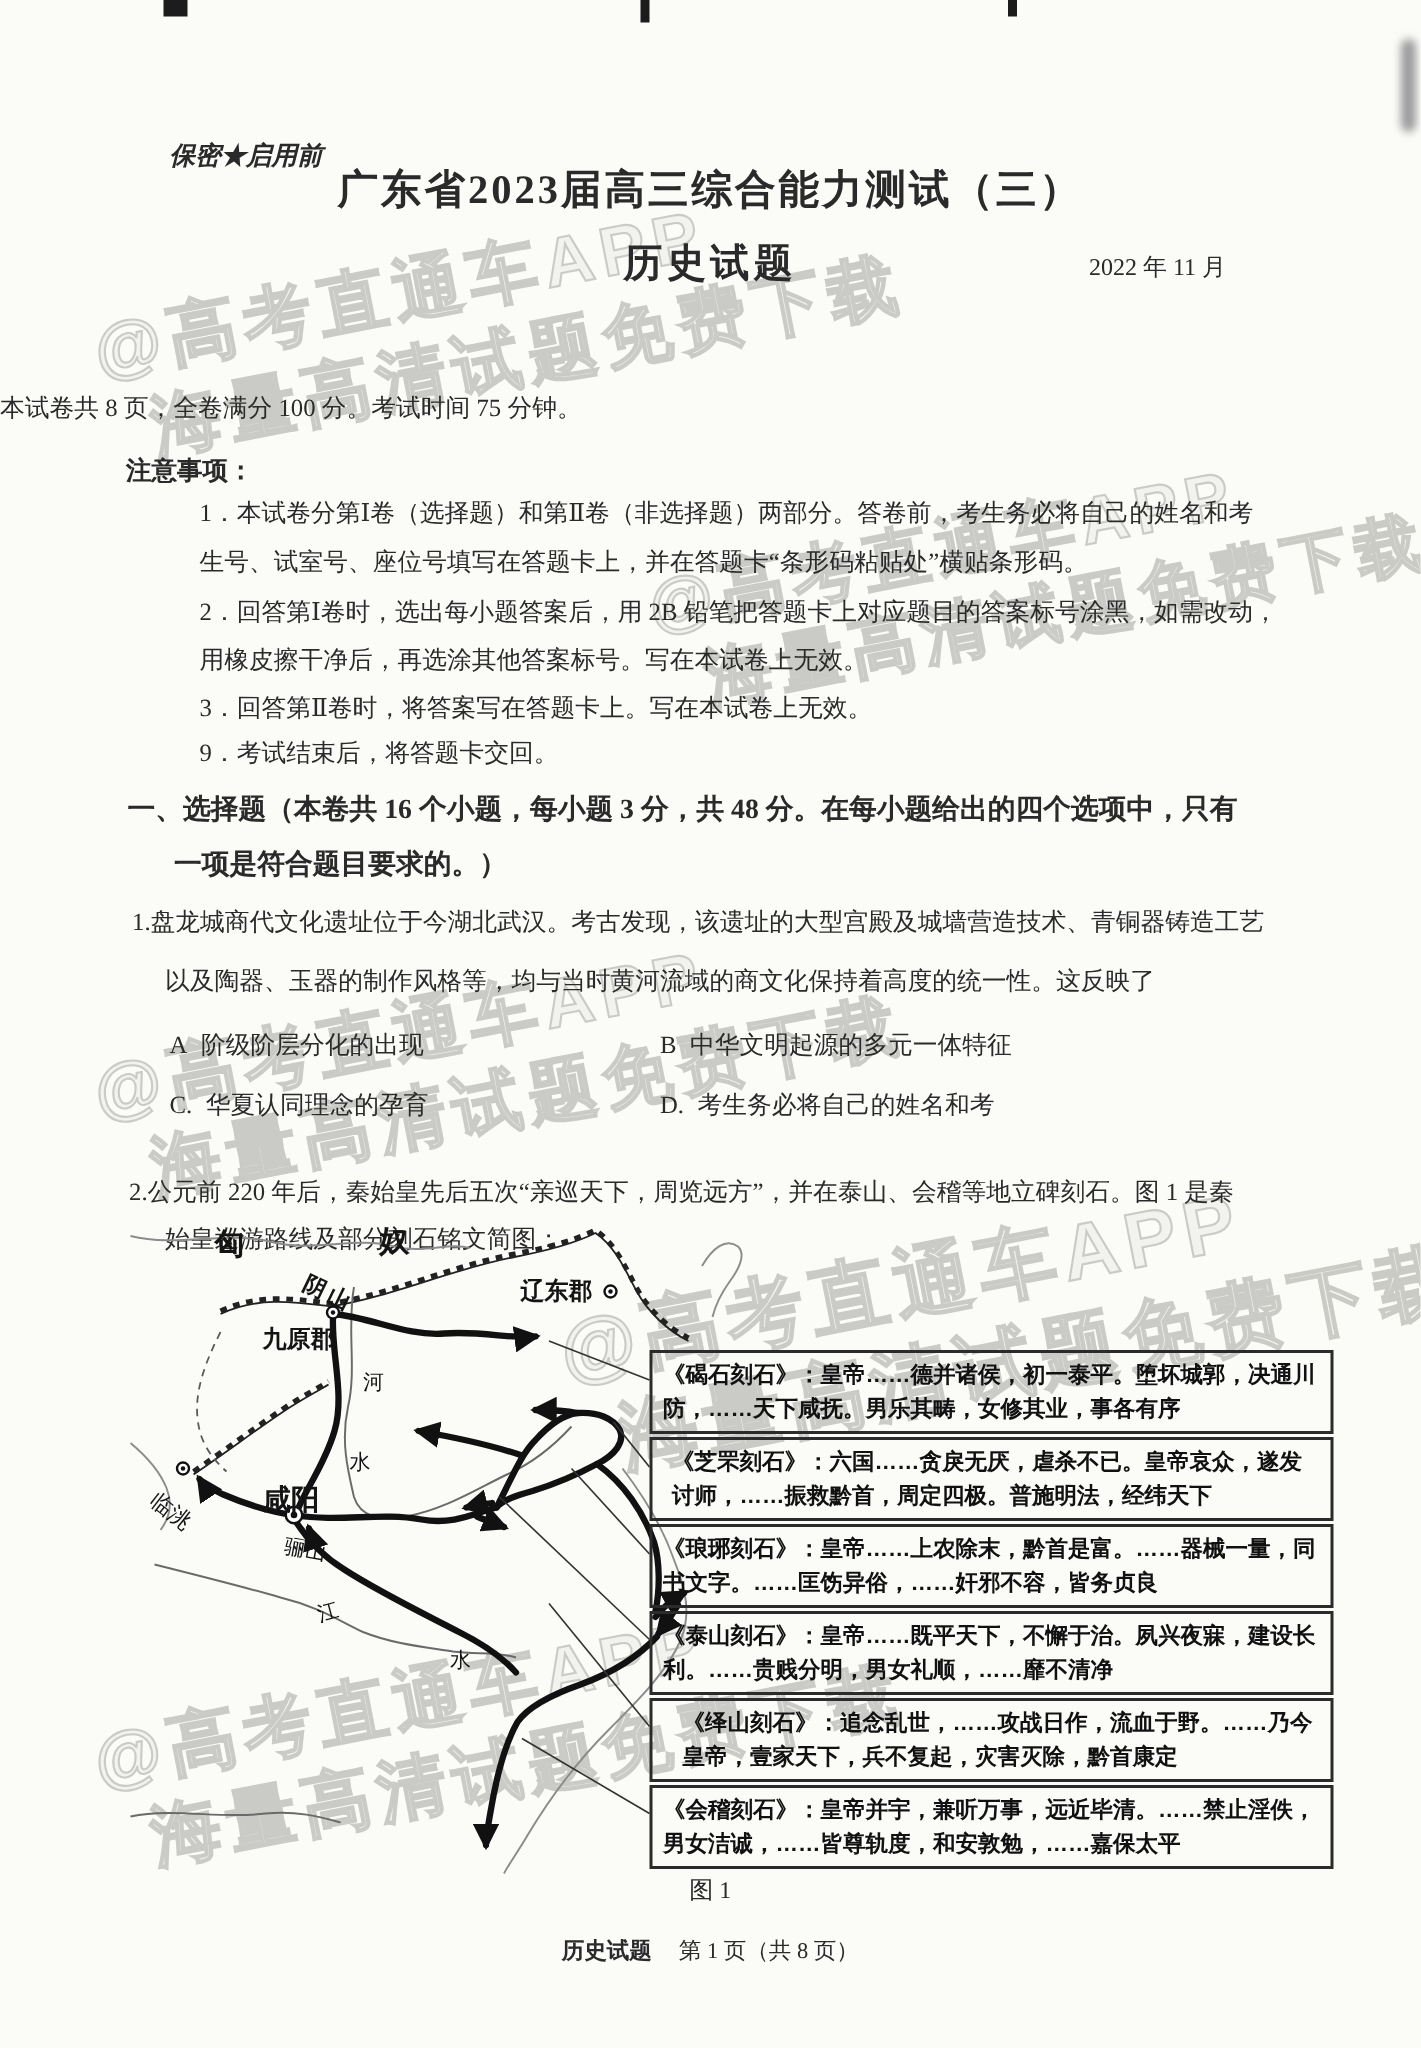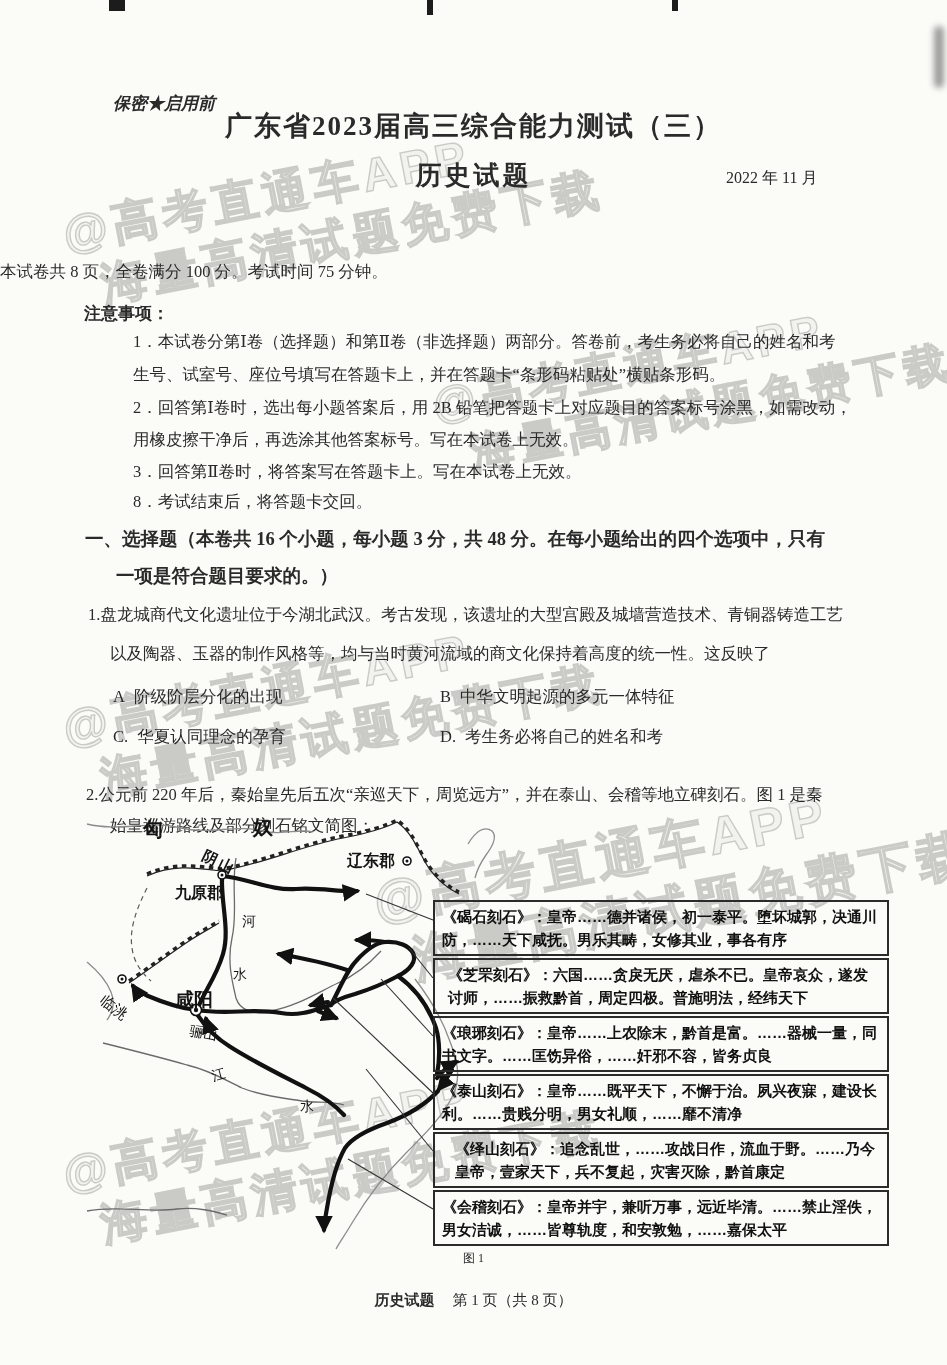--- a/index.html
+++ b/index.html
@@ -44,21 +44,21 @@
   .city-outer{fill:#fff;stroke:#111;stroke-width:1.6;}
   .city-dot{fill:#111;}
   
   .insc{
     position:absolute;left:433px;width:456px;box-sizing:border-box;z-index:3;
     border:2px solid #2b2b2b;background:transparent;
     font-family:"Liberation Sans","DejaVu Sans",sans-serif;
     font-weight:700;font-size:15px;line-height:23px;color:#111;
     padding:3px 7px;min-height:53px;
   }
-  .fig-caption{left:0;right:0;text-align:center;font-size:12px;}
+  .fig-caption{left:0;right:0;text-align:center;font-size:16px;}
   .footer{left:0;right:0;text-align:center;font-size:15px;}
   .footer .f-subj{font-weight:700;margin-right:18px;}
   .smudge{position:absolute;z-index:4;}
 </style>
 </head>
 <body>
 
 <div class="smudge" style="left:109px;top:0;width:16px;height:11px;background:#1c1c1c;"></div>
 <div class="smudge" style="left:427px;top:0;width:6px;height:15px;background:#1c1c1c;"></div>
 <div class="smudge" style="left:672px;top:0;width:6px;height:11px;background:#1c1c1c;"></div>
@@ -90,21 +90,21 @@
 <div class="abs subject" style="top:158px;">历史试题</div>
 <div class="abs date" style="left:726px;top:168px;">2022 年 11 月</div>
 <div class="abs paper-info" style="top:261px;">本试卷共 8 页，全卷满分 100 分。考试时间 75 分钟。</div>
 
 <div class="abs notice-head" style="left:84px;top:302px;">注意事项：</div>
 <div class="abs bodyline" style="left:133px;top:331px;">1．本试卷分第Ⅰ卷（选择题）和第Ⅱ卷（非选择题）两部分。答卷前，考生务必将自己的姓名和考</div>
 <div class="abs bodyline" style="left:133px;top:364px;">生号、试室号、座位号填写在答题卡上，并在答题卡“条形码粘贴处”横贴条形码。</div>
 <div class="abs bodyline" style="left:133px;top:397px;">2．回答第Ⅰ卷时，选出每小题答案后，用 2B 铅笔把答题卡上对应题目的答案标号涂黑，如需改动，</div>
 <div class="abs bodyline" style="left:133px;top:429px;">用橡皮擦干净后，再选涂其他答案标号。写在本试卷上无效。</div>
 <div class="abs bodyline" style="left:133px;top:461px;">3．回答第Ⅱ卷时，将答案写在答题卡上。写在本试卷上无效。</div>
-<div class="abs bodyline" style="left:133px;top:491px;">8．考试结束后，将答题卡交回。</div>
+<div class="abs bodyline" style="left:133px;top:491px;">9．考试结束后，将答题卡交回。</div>
 
 <div class="abs sec-head" style="left:85px;top:526px;">一、选择题（本卷共 16 个小题，每小题 3 分，共 48 分。在每小题给出的四个选项中，只有</div>
 <div class="abs sec-head" style="left:116px;top:563px;">一项是符合题目要求的。）</div>
 
 <div class="abs q-line" style="left:88px;top:604px;">1.盘龙城商代文化遗址位于今湖北武汉。考古发现，该遗址的大型宫殿及城墙营造技术、青铜器铸造工艺</div>
 <div class="abs q-line" style="left:110px;top:643px;">以及陶器、玉器的制作风格等，均与当时黄河流域的商文化保持着高度的统一性。这反映了</div>
 <div class="abs opt" style="left:113px;top:686px;">
   <span class="lbl">A</span><span>阶级阶层分化的出现</span>
 </div>
 <div class="abs opt" style="left:440px;top:686px;">

